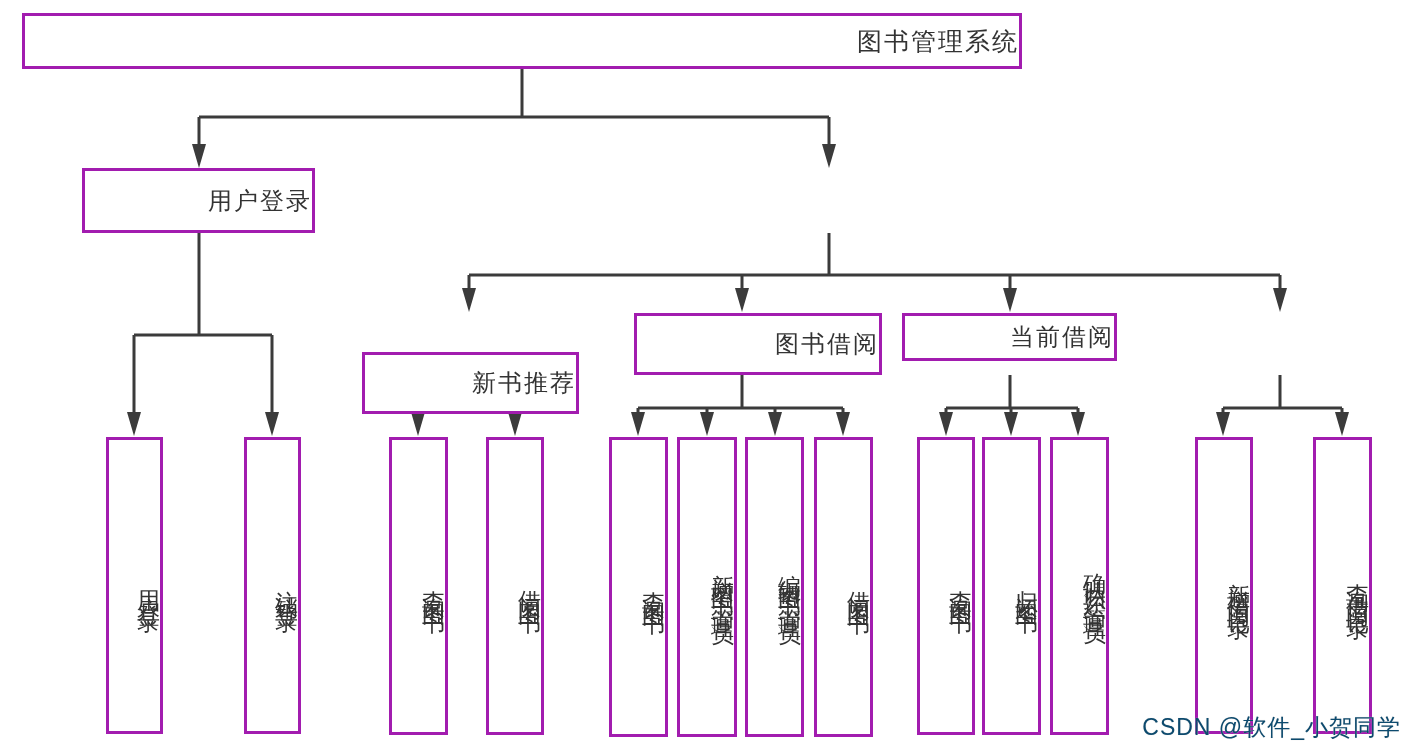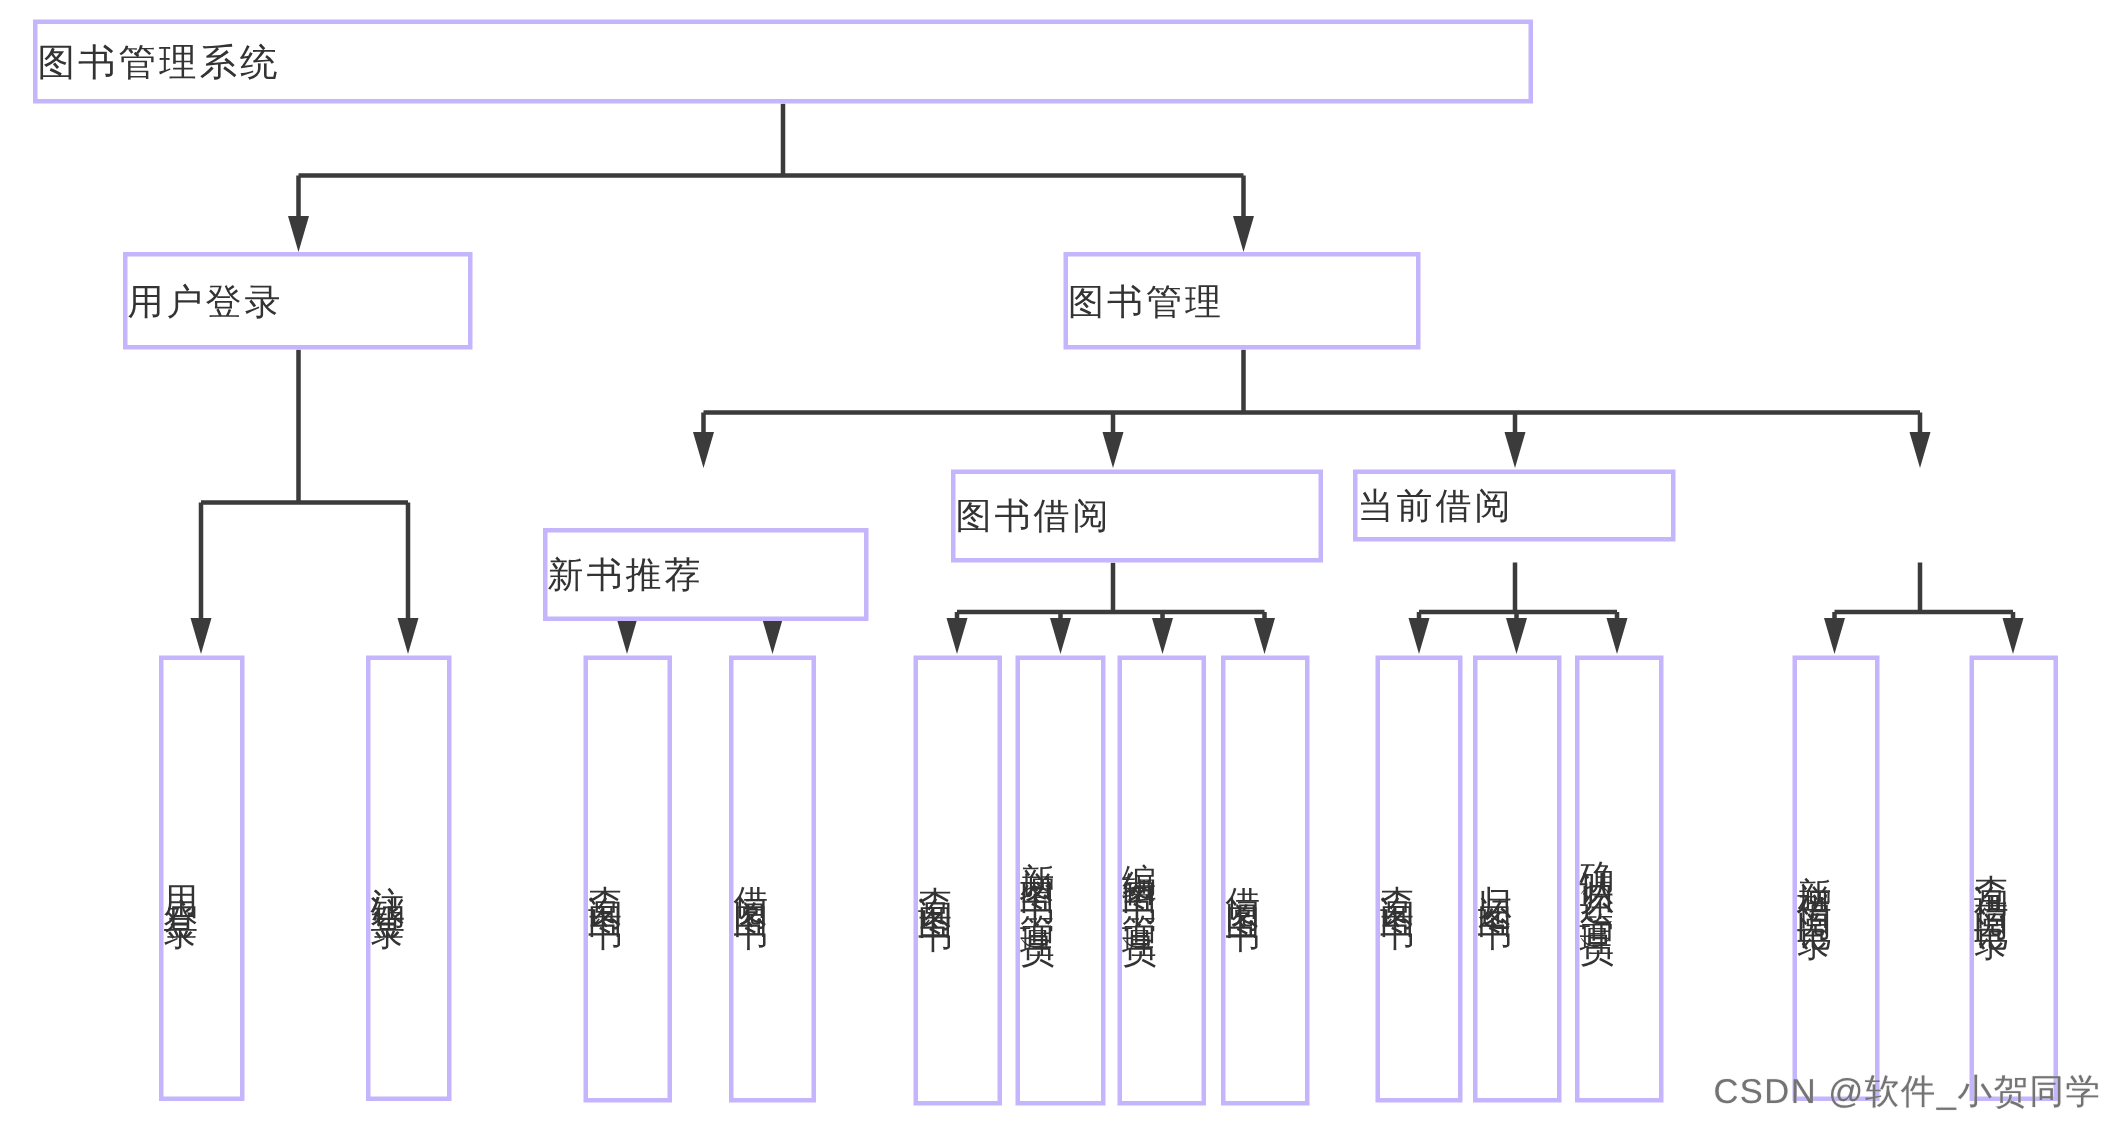--- a/index.html
+++ b/index.html
@@ -8,41 +8,41 @@
     width:1405px;height:747px;
     background:#ffffff;
     font-family:"Liberation Sans","DejaVu Sans",sans-serif;
     overflow:hidden;
   }
   .connectors{position:absolute;left:0;top:0;width:1405px;height:747px;}
   .node{
     position:absolute;
     box-sizing:border-box;
     background:#ffffff;
-    border:3px solid #c4b5fd;
-    display:flex;align-items:center;justify-content:flex-start;
+    border:3px solid #a21caf;
+    display:flex;align-items:center;justify-content:flex-end;
     color:#333333;
   }
   .hnode{font-size:24px;letter-spacing:2px;}
   .root{font-size:25px;}
   .leaf{border-width:3px;}
   .vlabel{
     writing-mode:vertical-rl;
     text-orientation:mixed;
     font-size:23px;
     letter-spacing:7px;
     line-height:1;
     color:#333333;
     white-space:nowrap;
   }
   .watermark{
     position:absolute;
     right:4px;top:712px;
     font-size:23px;
-    color:#737373;
+    color:#0c4a6e;
     letter-spacing:1px;
     z-index:5;
     text-shadow:0 0 1px #cfcfcf;
   }
   svg line, svg path{stroke:#3b3b3b;stroke-width:3;fill:none;}
   svg polygon{fill:#3b3b3b;stroke:none;}
 </style>
 </head>
 <body>
 
@@ -98,23 +98,20 @@
     </g>
   </svg>
 
   <div class="node hnode root" style="left:22px;top:13px;width:1000px;height:56px;">
     <span>图书管理系统</span>
   </div>
 
   <div class="node hnode" style="left:82px;top:168px;width:233px;height:65px;">
     <span>用户登录</span>
   </div>
-  <div class="node hnode" style="left:709px;top:168px;width:238px;height:65px;">
-    <span>图书管理</span>
-  </div>
 
   <div class="node hnode" style="left:362px;top:313px;width:217px;height:62px;margin-top:39px;">
     <span>新书推荐</span>
   </div>
   <div class="node hnode" style="left:634px;top:313px;width:248px;height:62px;">
     <span>图书借阅</span>
   </div>
   <div class="node hnode" style="left:902px;top:313px;width:215px;height:48px;">
     <span>当前借阅</span>
   </div>

